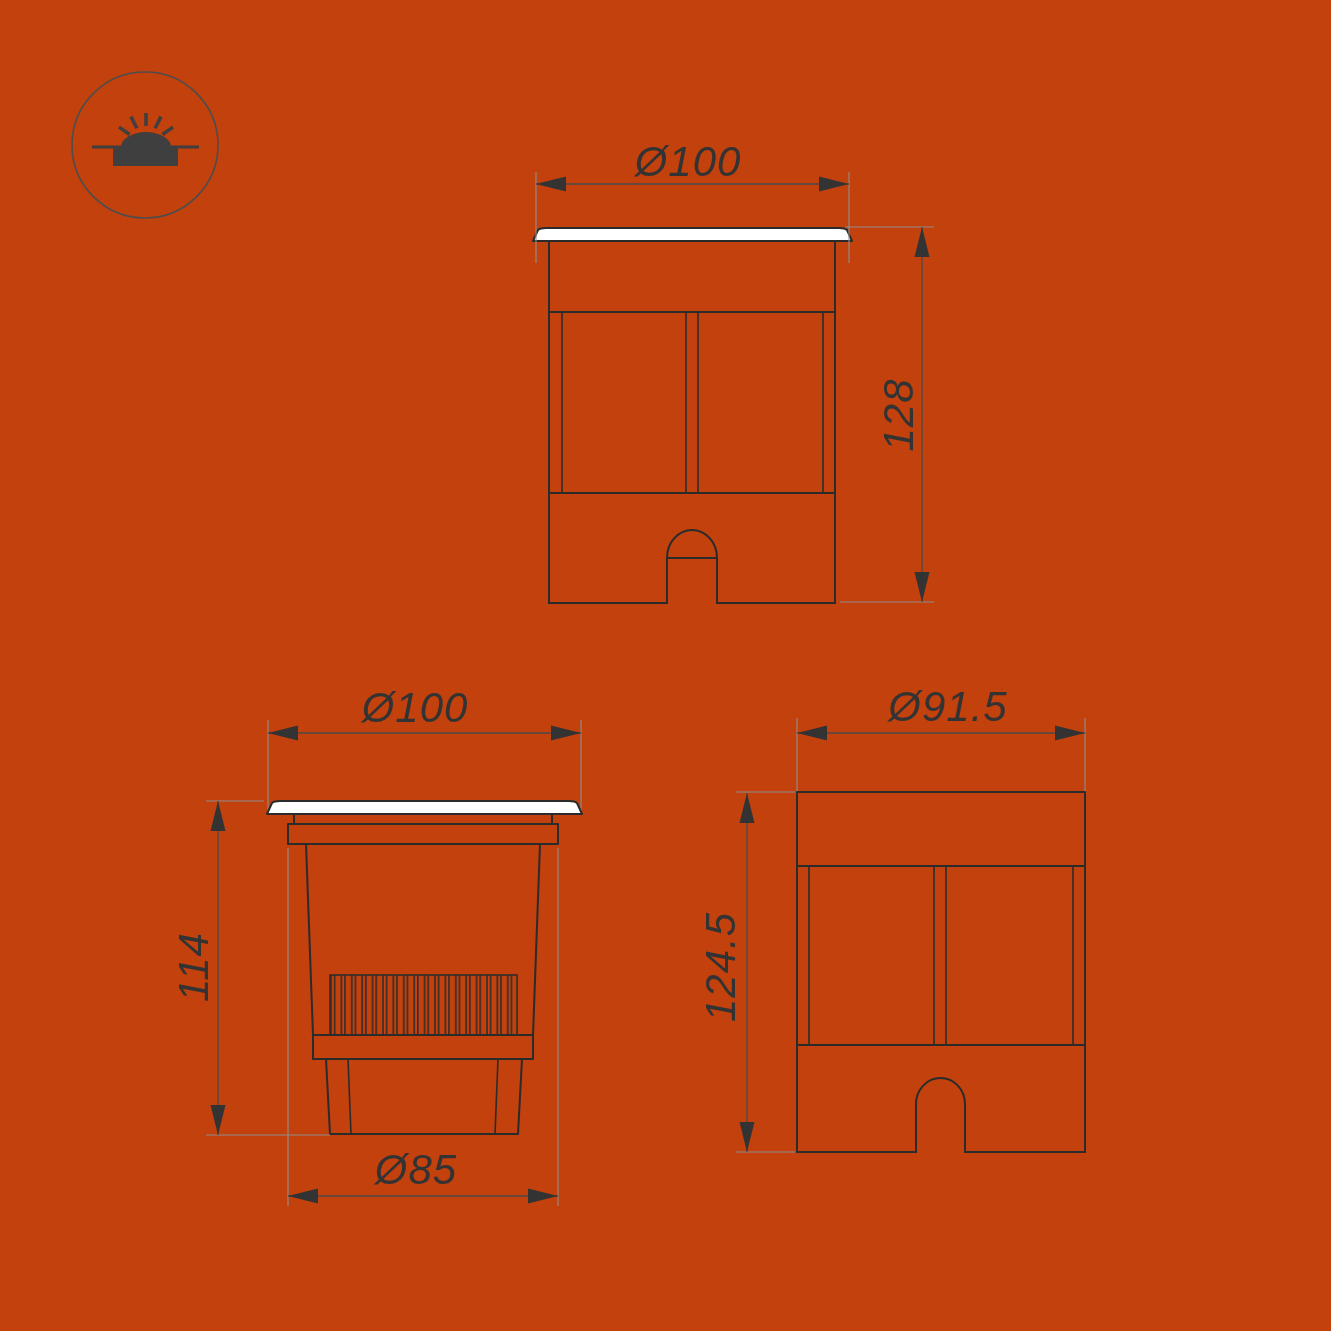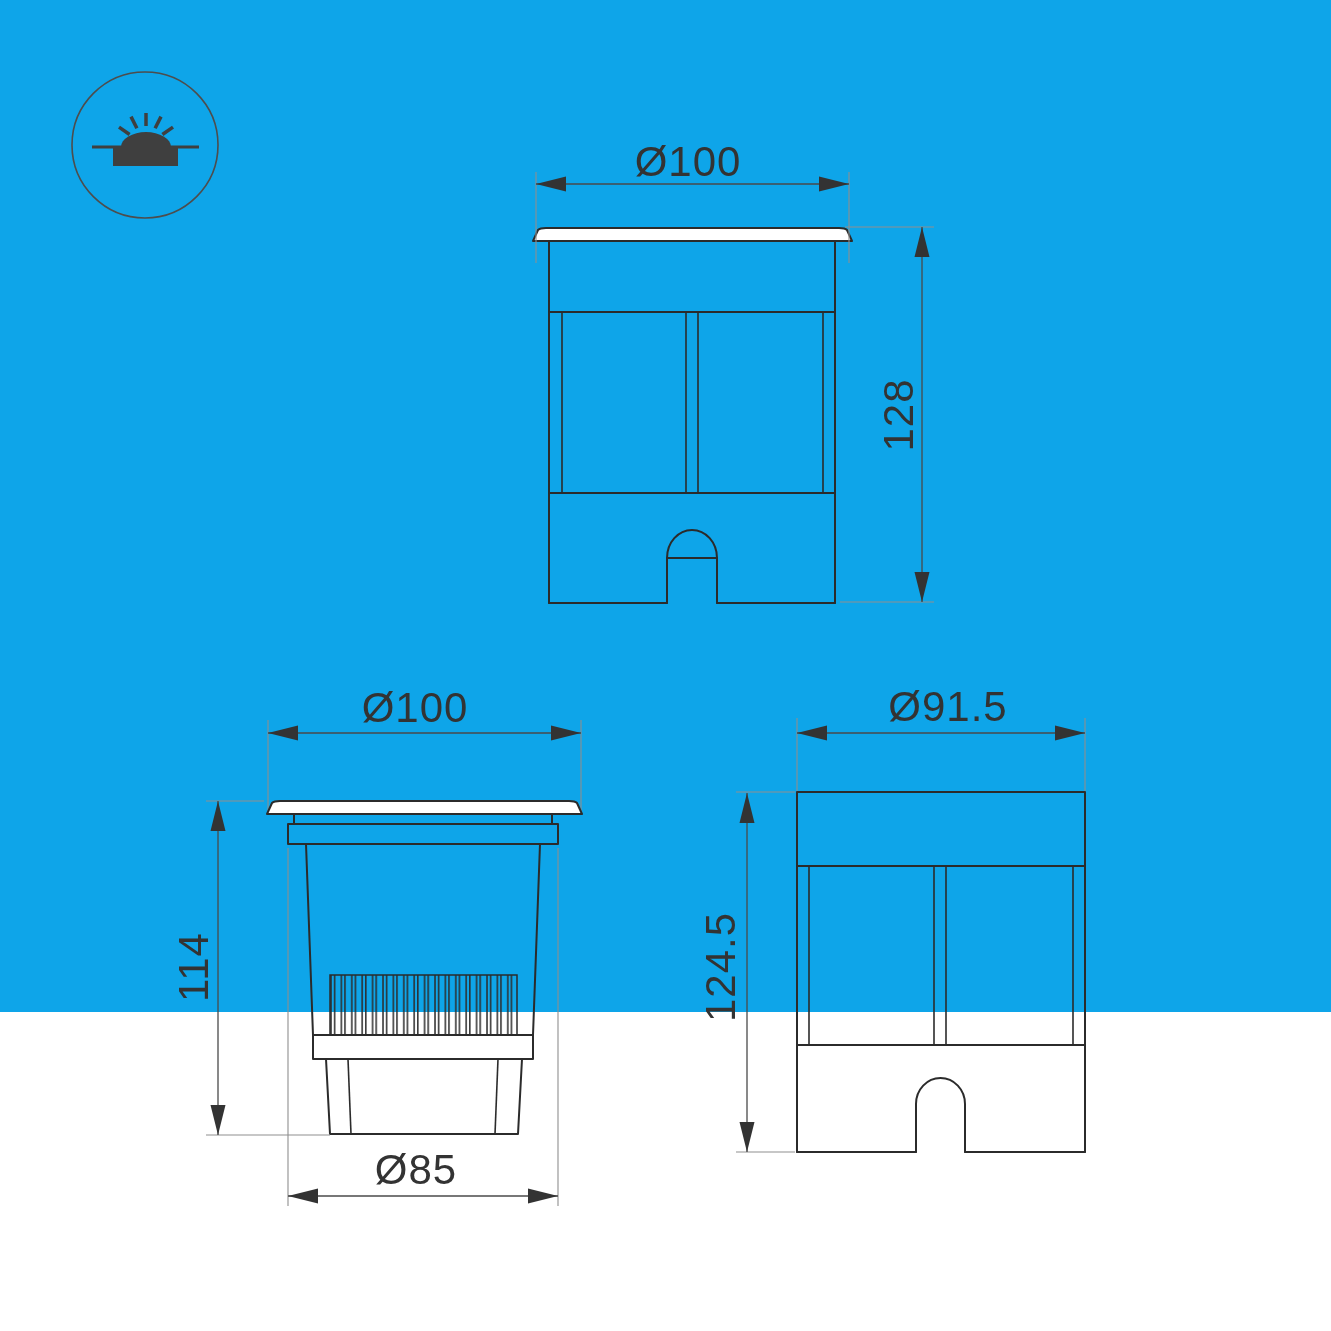--- a/index.html
+++ b/index.html
@@ -5,22 +5,23 @@
   html, body {
     margin: 0;
     padding: 0;
     background: #ffffff;
     width: 1331px;
     height: 1331px;
     overflow: hidden;
   }
   .drawing-stage {
     width: 1331px;
-    height: 1012px;
-    background: #0ea5e9;
+    height: 1331px;
+    background: #c2410c;
+    font-style: italic;
   }
   svg { display: block; }
 
   
   .outline {
     fill: none;
     stroke: #2b2b2b;
     stroke-width: 2;
     stroke-linejoin: round;
     stroke-linecap: round;

